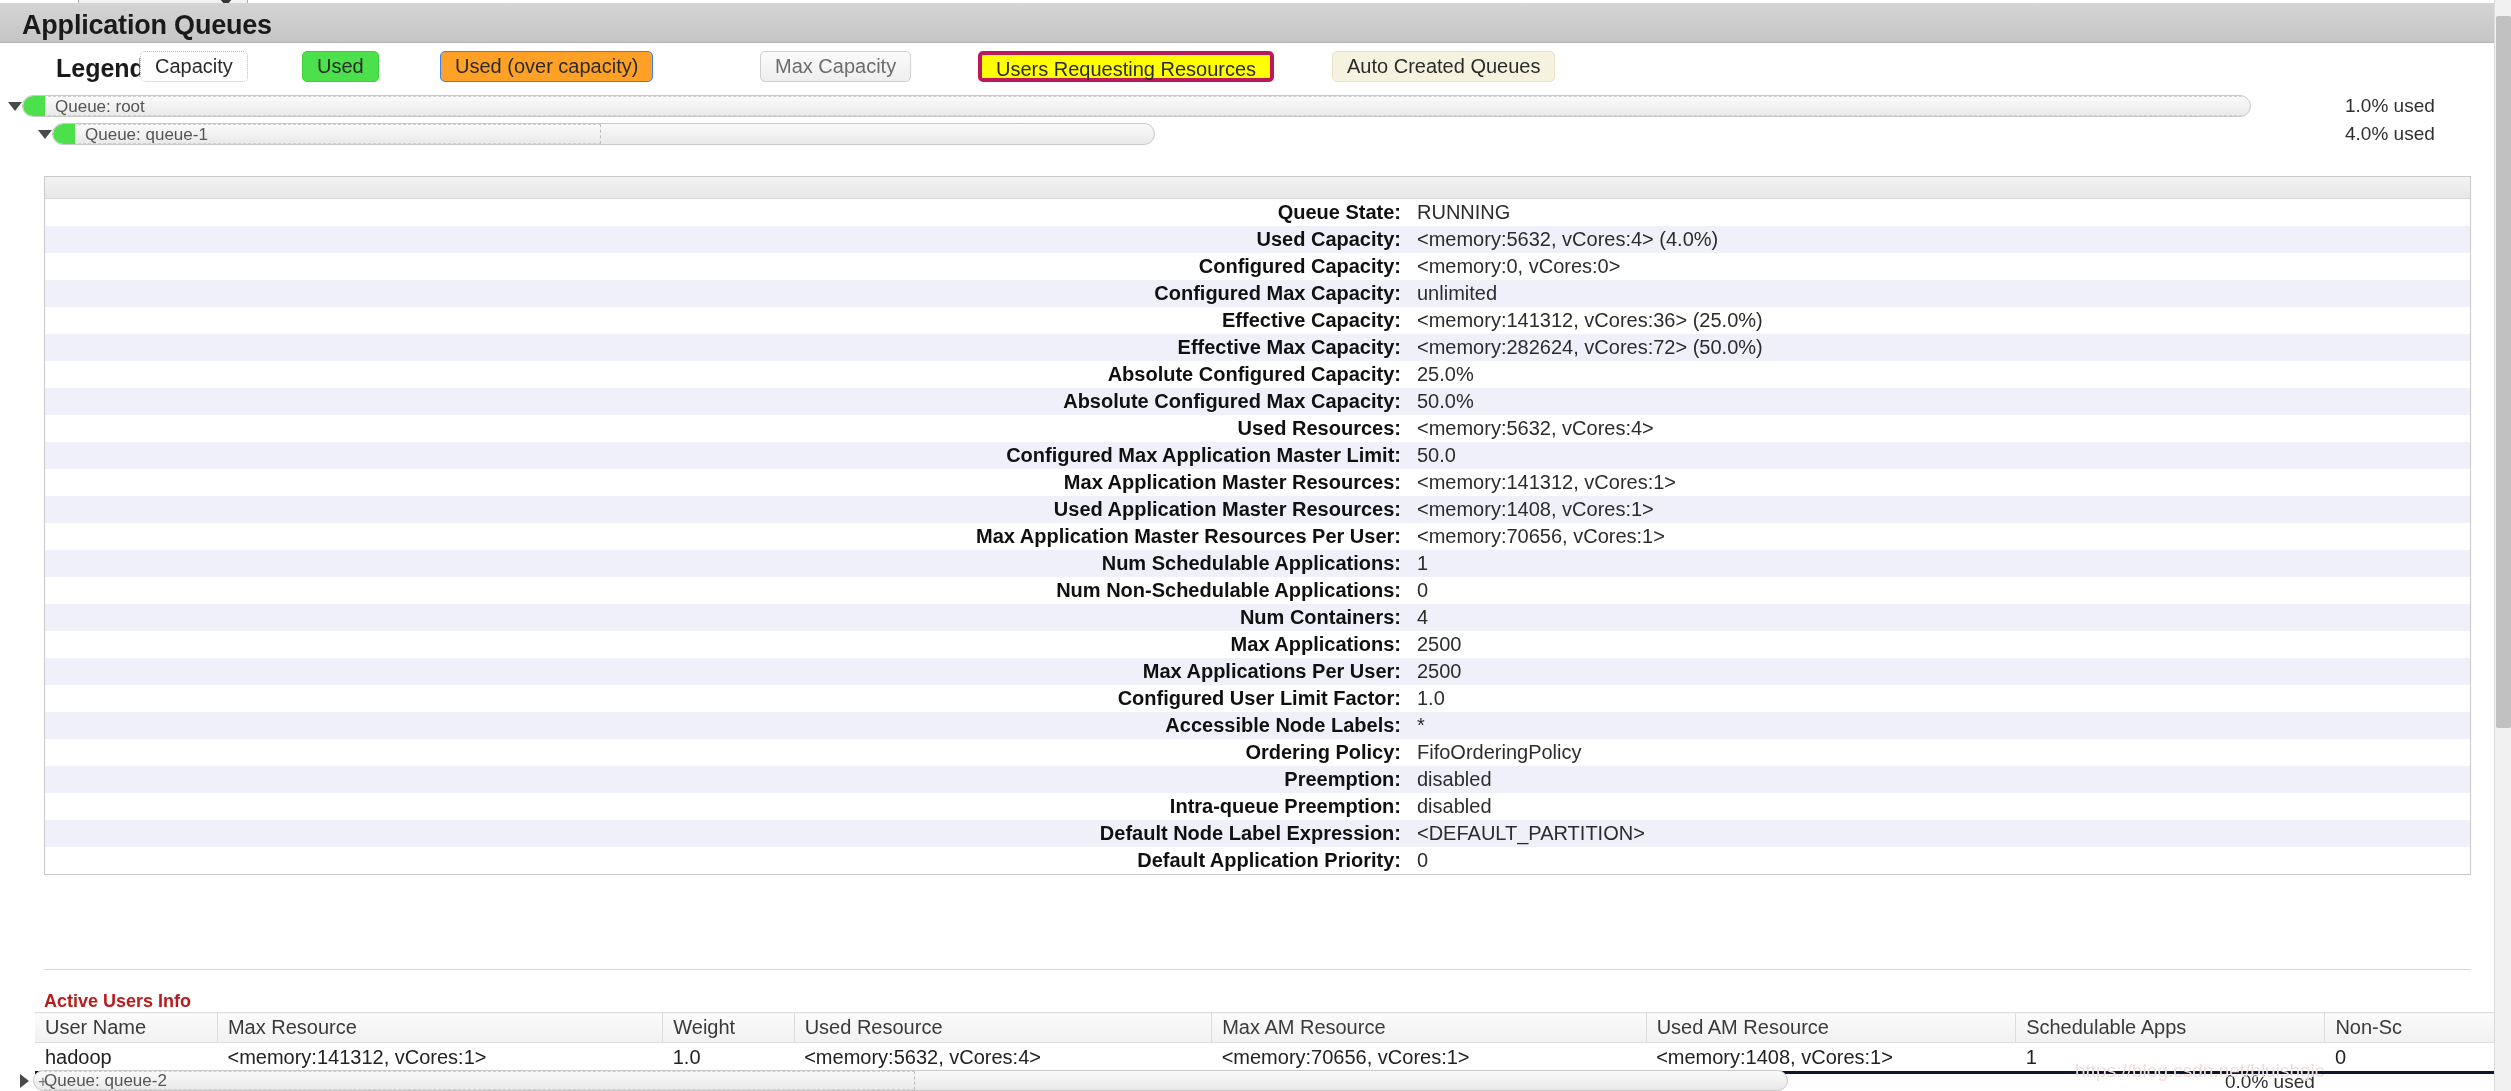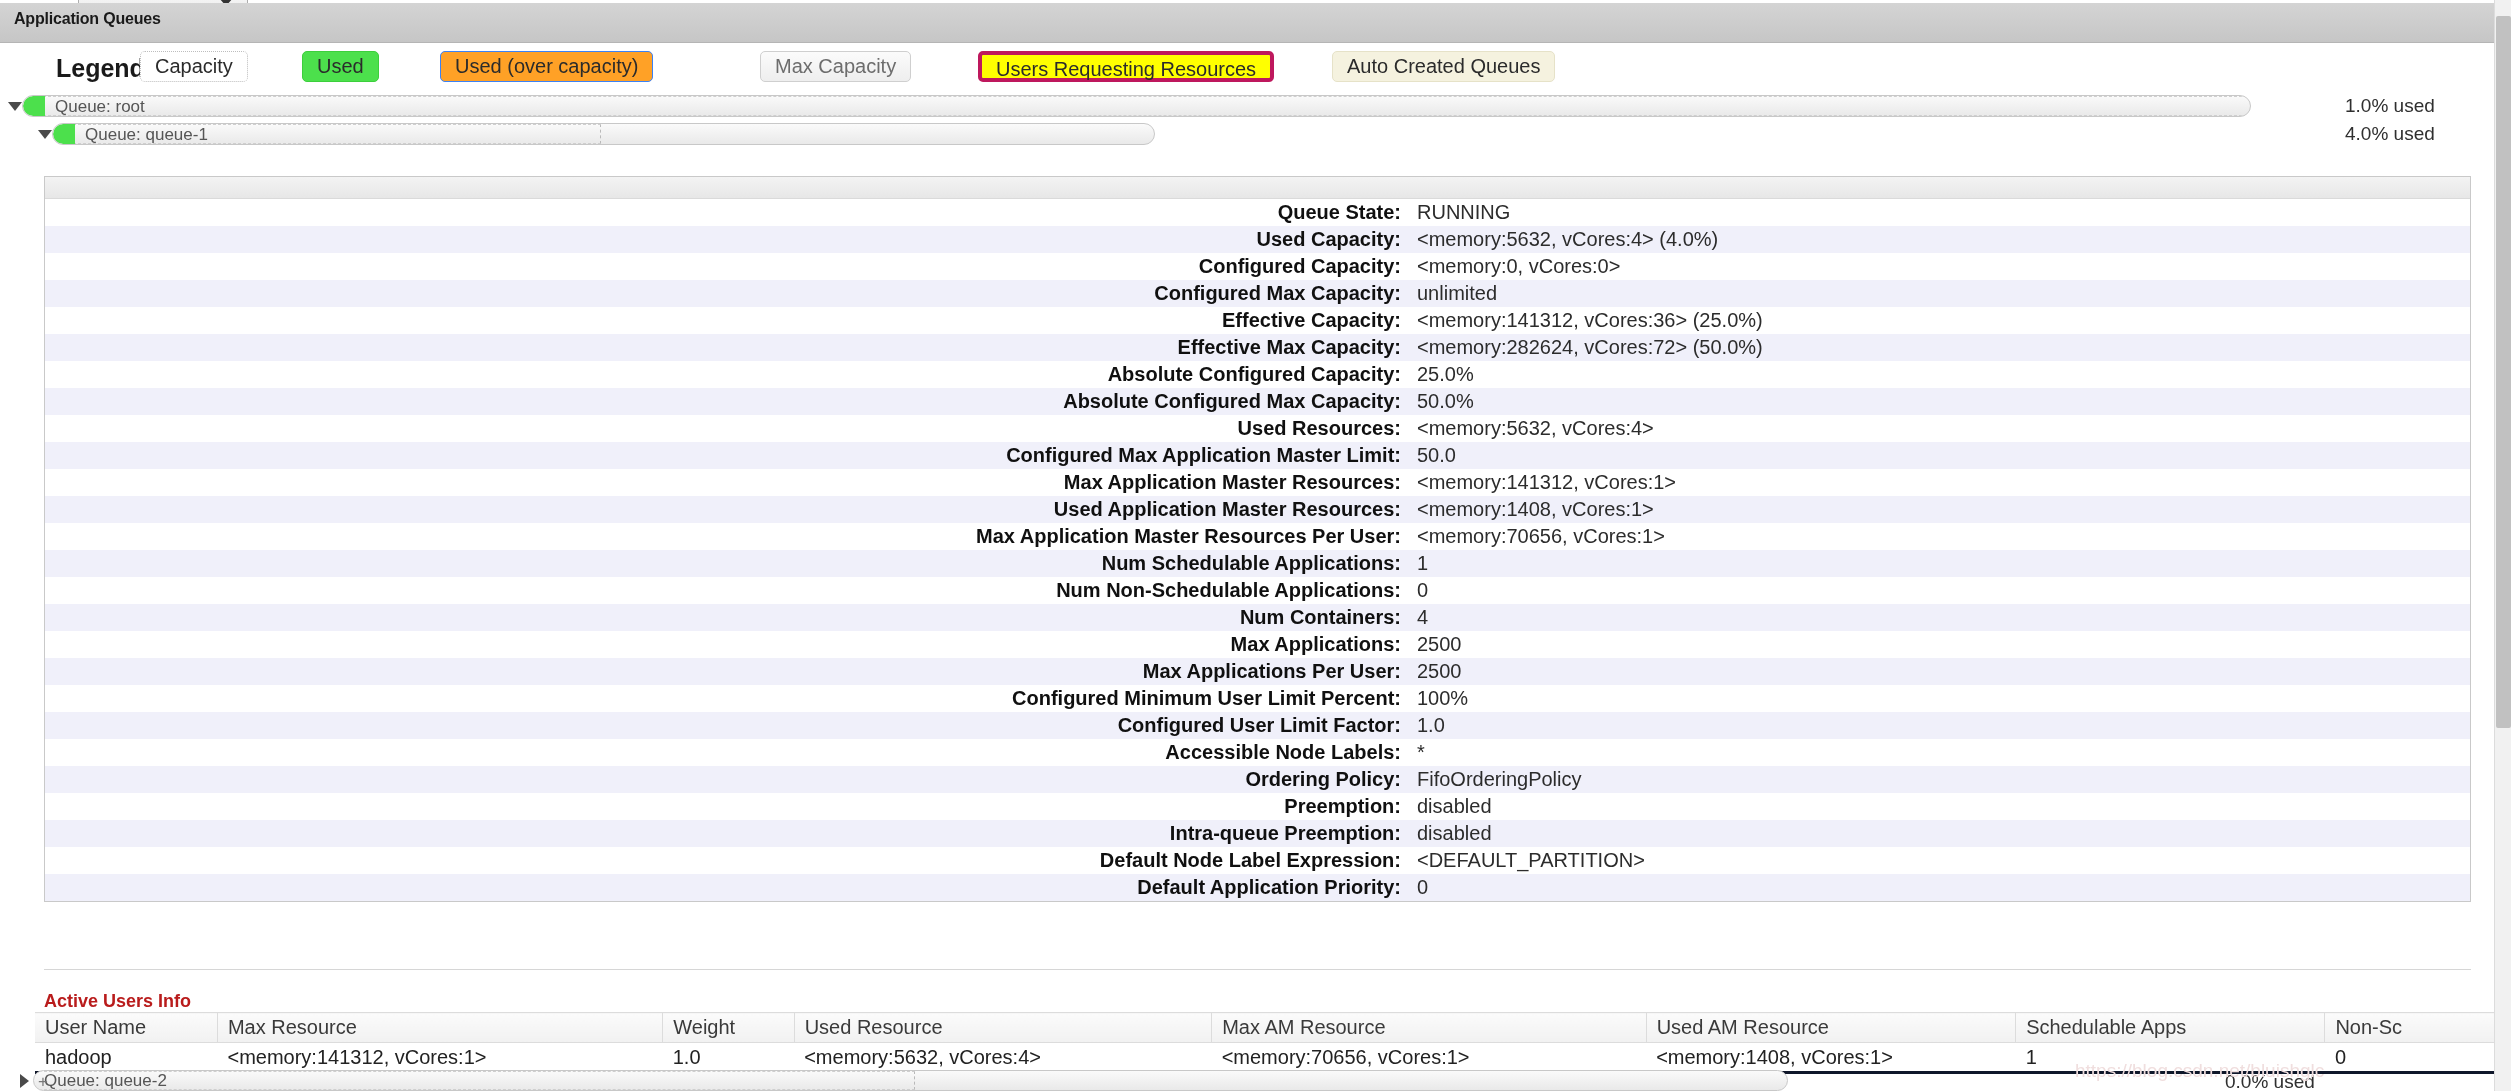--- a/index.html
+++ b/index.html
@@ -40,22 +40,22 @@
   
   .app-header {
     position: absolute;
     left: 0; top: 3px;
     width: 2511px; height: 40px;
     background: linear-gradient(#d4d4d4, #c6c6c6);
     border-bottom: 1px solid #b5b5b5;
   }
   .app-header .title {
     position: absolute;
-    left: 14px; top: 7px;
-    font-size: 16px;
+    left: 22px; top: 7px;
+    font-size: 27px;
     font-weight: bold;
     color: #1a1a1a;
     letter-spacing: -0.2px;
   }
 
   
   .legend-bar {
     position: absolute;
     left: 0; top: 44px;
     width: 2511px; height: 44px;
@@ -431,24 +431,20 @@
             <td class="k">Num Containers:</td>
             <td class="v">4</td>
           </tr>
           <tr>
             <td class="k">Max Applications:</td>
             <td class="v">2500</td>
           </tr>
           <tr>
             <td class="k">Max Applications Per User:</td>
             <td class="v">2500</td>
-          </tr>
-          <tr>
-            <td class="k">Configured Minimum User Limit Percent:</td>
-            <td class="v">100%</td>
           </tr>
           <tr>
             <td class="k">Configured User Limit Factor:</td>
             <td class="v">1.0</td>
           </tr>
           <tr>
             <td class="k">Accessible Node Labels:</td>
             <td class="v">*</td>
           </tr>
           <tr>

